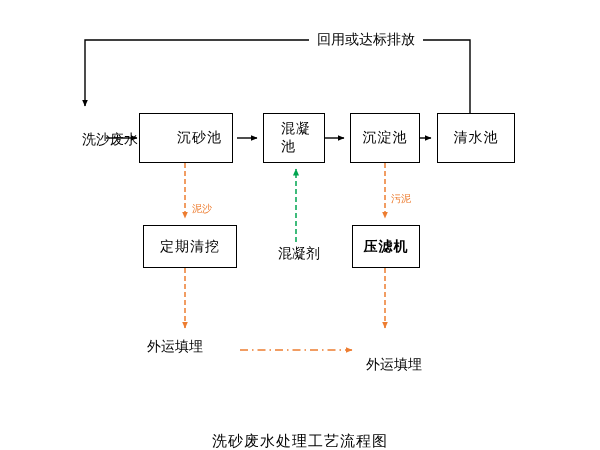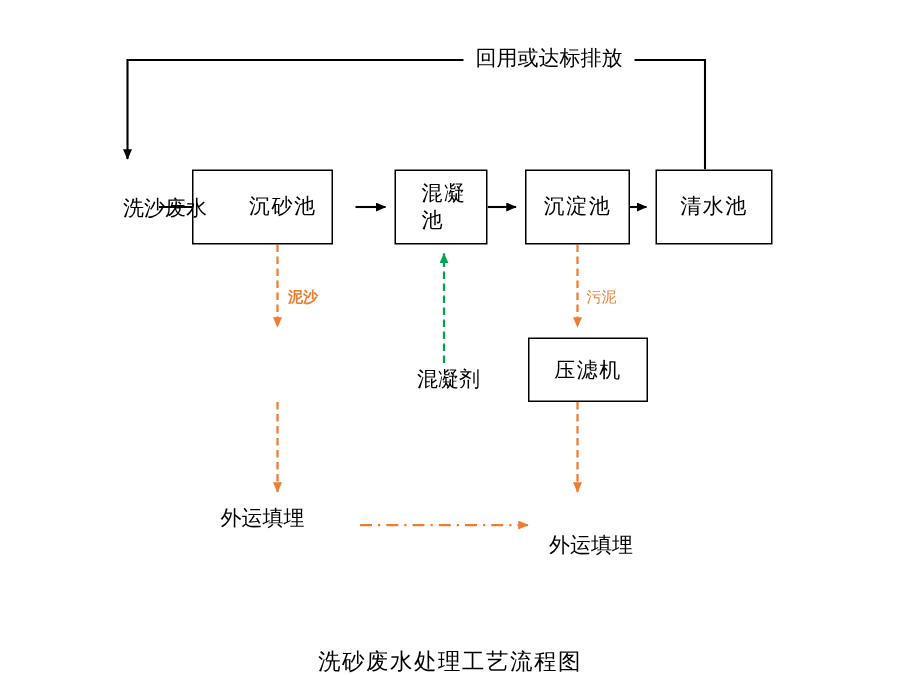--- a/index.html
+++ b/index.html
@@ -82,41 +82,44 @@
 
     <path d="M 385 163 V 218" fill="none" stroke-width="1.5" stroke-dasharray="5 3" marker-end="url(#ah-orange)" stroke="#ED7D31"></path>
 
     <path d="M 385 268 V 328" fill="none" stroke-width="1.5" stroke-dasharray="5 3" marker-end="url(#ah-orange)" stroke="#ED7D31"></path>
 
     <path d="M 240 350 H 352" fill="none" stroke-width="1.5" stroke-dasharray="8 4 1.5 4" marker-end="url(#ah-orange)" stroke="#ED7D31"></path>
 
     <path d="M 296 242 V 169" fill="none" stroke-width="1.5" stroke-dasharray="5 3" marker-end="url(#ah-green)" stroke="#00A550"></path>
   </svg>
 
-  <div class="box" style="left:128px; top:113px; width:94px; height:50px;padding-left:27px;">
+  <div class="box" style="left:139px; top:113px; width:94px; height:50px;padding-left:27px;">
     <span>沉砂池</span>
   </div>
   <div class="box" style="left:263px; top:113px; width:62px; height:50px;padding-left:17px;">
     <span>混凝池</span>
   </div>
   <div class="box" style="left:350px; top:113px; width:70px; height:50px;">
     <span>沉淀池</span>
   </div>
   <div class="box" style="left:437px; top:113px; width:78px; height:50px;">
     <span>清水池</span>
   </div>
-  <div class="box" style="left:352px; top:225px; width:80px; height:43px;">
+  <div class="box" style="left:143px; top:225px; width:94px; height:43px;">
+    <span>定期清挖</span>
+  </div>
+  <div class="box" style="left:352px; top:225px; width:68px; height:43px;font-weight:bold;">
     <span>压滤机</span>
   </div>
 
   <div class="lbl on-line centered" style="left:330px; top:31px;">回用或达标排放</div>
 
   <div class="lbl" style="left:44px; top:131px;margin-left:38px;">洗沙废水</div>
 
-  <div class="lbl small" style="left: 192px; top: 193px; color: rgb(237, 125, 49); font-weight: bold;">泥沙</div>
+  <div class="lbl small" style="left: 192px; top: 203px; color: rgb(237, 125, 49);">泥沙</div>
 
   <div class="lbl small" style="left: 391px; top: 193px; color: rgb(237, 125, 49);">污泥</div>
 
   <div class="lbl centered" style="left:299px; top:245px;text-align:right;">混凝剂</div>
 
   <div class="lbl" style="left:147px; top:338px;">外运填埋</div>
 
   <div class="lbl" style="left:366px; top:356px;text-align:right;">外运填埋</div>
 
   <div class="title">洗砂废水处理工艺流程图</div>

